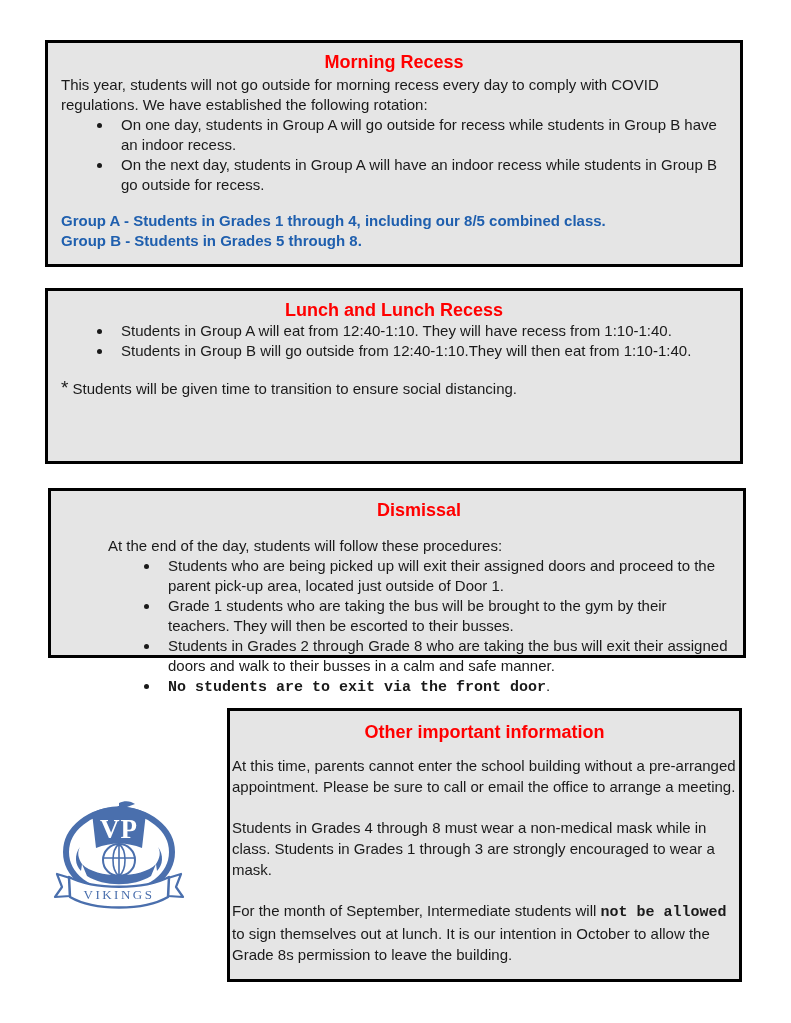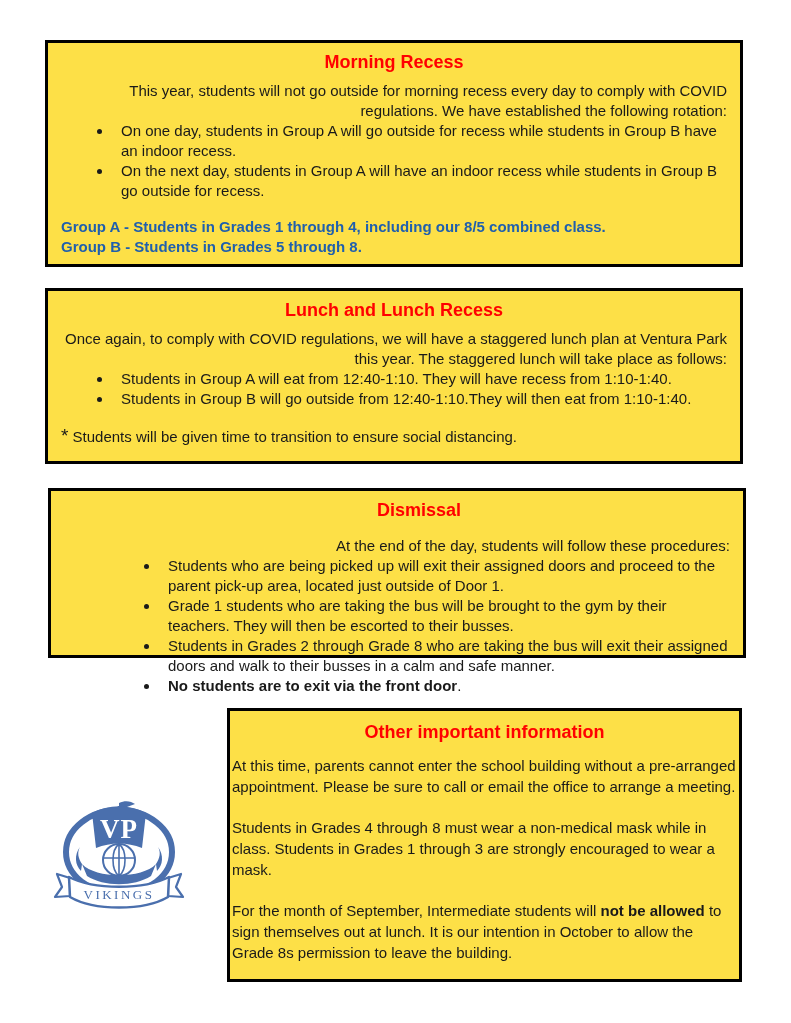--- a/index.html
+++ b/index.html
@@ -8,48 +8,48 @@
     background: #ffffff;
     font-family: "Liberation Sans", sans-serif;
     color: var(--body-text, #1a1a1a);
     position: relative;
     overflow: hidden;
   }
   .notice-box {
     position: absolute;
     box-sizing: border-box;
     border: 3px solid var(--border-black, #000000);
-    background: #fde047;
+    background: #e5e5e5;
     font-size: 15px;
     line-height: 20px;
   }
   .box-title {
     margin: 8px 12px 0;
     text-align: center;
     color: var(--heading-red, #ff0000);
     font-size: 18px;
     line-height: 22px;
     font-weight: bold;
   }
   .content { padding: 0 13px; }
-  .intro { margin: 8px 0 0; text-align: right; }
+  .intro { margin: 2px 0 0; }
   ul.bullets {
     margin: 0;
     padding: 0 0 0 52px;
   }
   ul.bullets li { padding-left: 8px; }
   .group-wrap { margin-top: 16px; }
   .group-line {
     margin: 0;
     color: var(--group-blue, #1f5fae);
     font-weight: bold;
   }
   .note { margin: 18px 0 0; }
   .note .star { font-size: 19px; line-height: 0; }
-  .bold { font-weight: bold; }
+  .bold { font-weight: bold; font-family: Liberation Mono, monospace; }
 
   
   #box-dismissal .intro { margin-top: 15px; }
 
   
   #box-other { line-height: 21px; }
   #box-other .box-title { margin-top: 10px; }
   #box-other .content { padding: 0 2px; }
   #box-other p { margin: 20px 0 0; }
   #box-other p.first { margin-top: 12px; }
@@ -80,21 +80,20 @@
     <div class="group-wrap">
       <p class="group-line">Group A - Students in Grades 1 through 4, including our 8/5 combined class.</p>
       <p class="group-line">Group B - Students in Grades 5 through 8.</p>
     </div>
   </div>
 </section>
 
 <section class="notice-box" id="box-lunch">
   <h2 class="box-title">Lunch and Lunch Recess</h2>
   <div class="content">
-    <p class="intro">Once again, to comply with COVID regulations, we will have a staggered lunch plan at Ventura Park this year. The staggered lunch will take place as follows:</p>
     <ul class="bullets">
       <li>Students in Group A will eat from 12:40-1:10.  They will have recess from 1:10-1:40.</li>
       <li>Students in Group B will go outside from 12:40-1:10.They will then eat from 1:10-1:40.</li>
     </ul>
     <p class="note"><span class="star">*</span><span> Students will be given time to transition to ensure social distancing.</span></p>
   </div>
 </section>
 
 <section class="notice-box" id="box-dismissal">
   <h2 class="box-title">Dismissal</h2>

